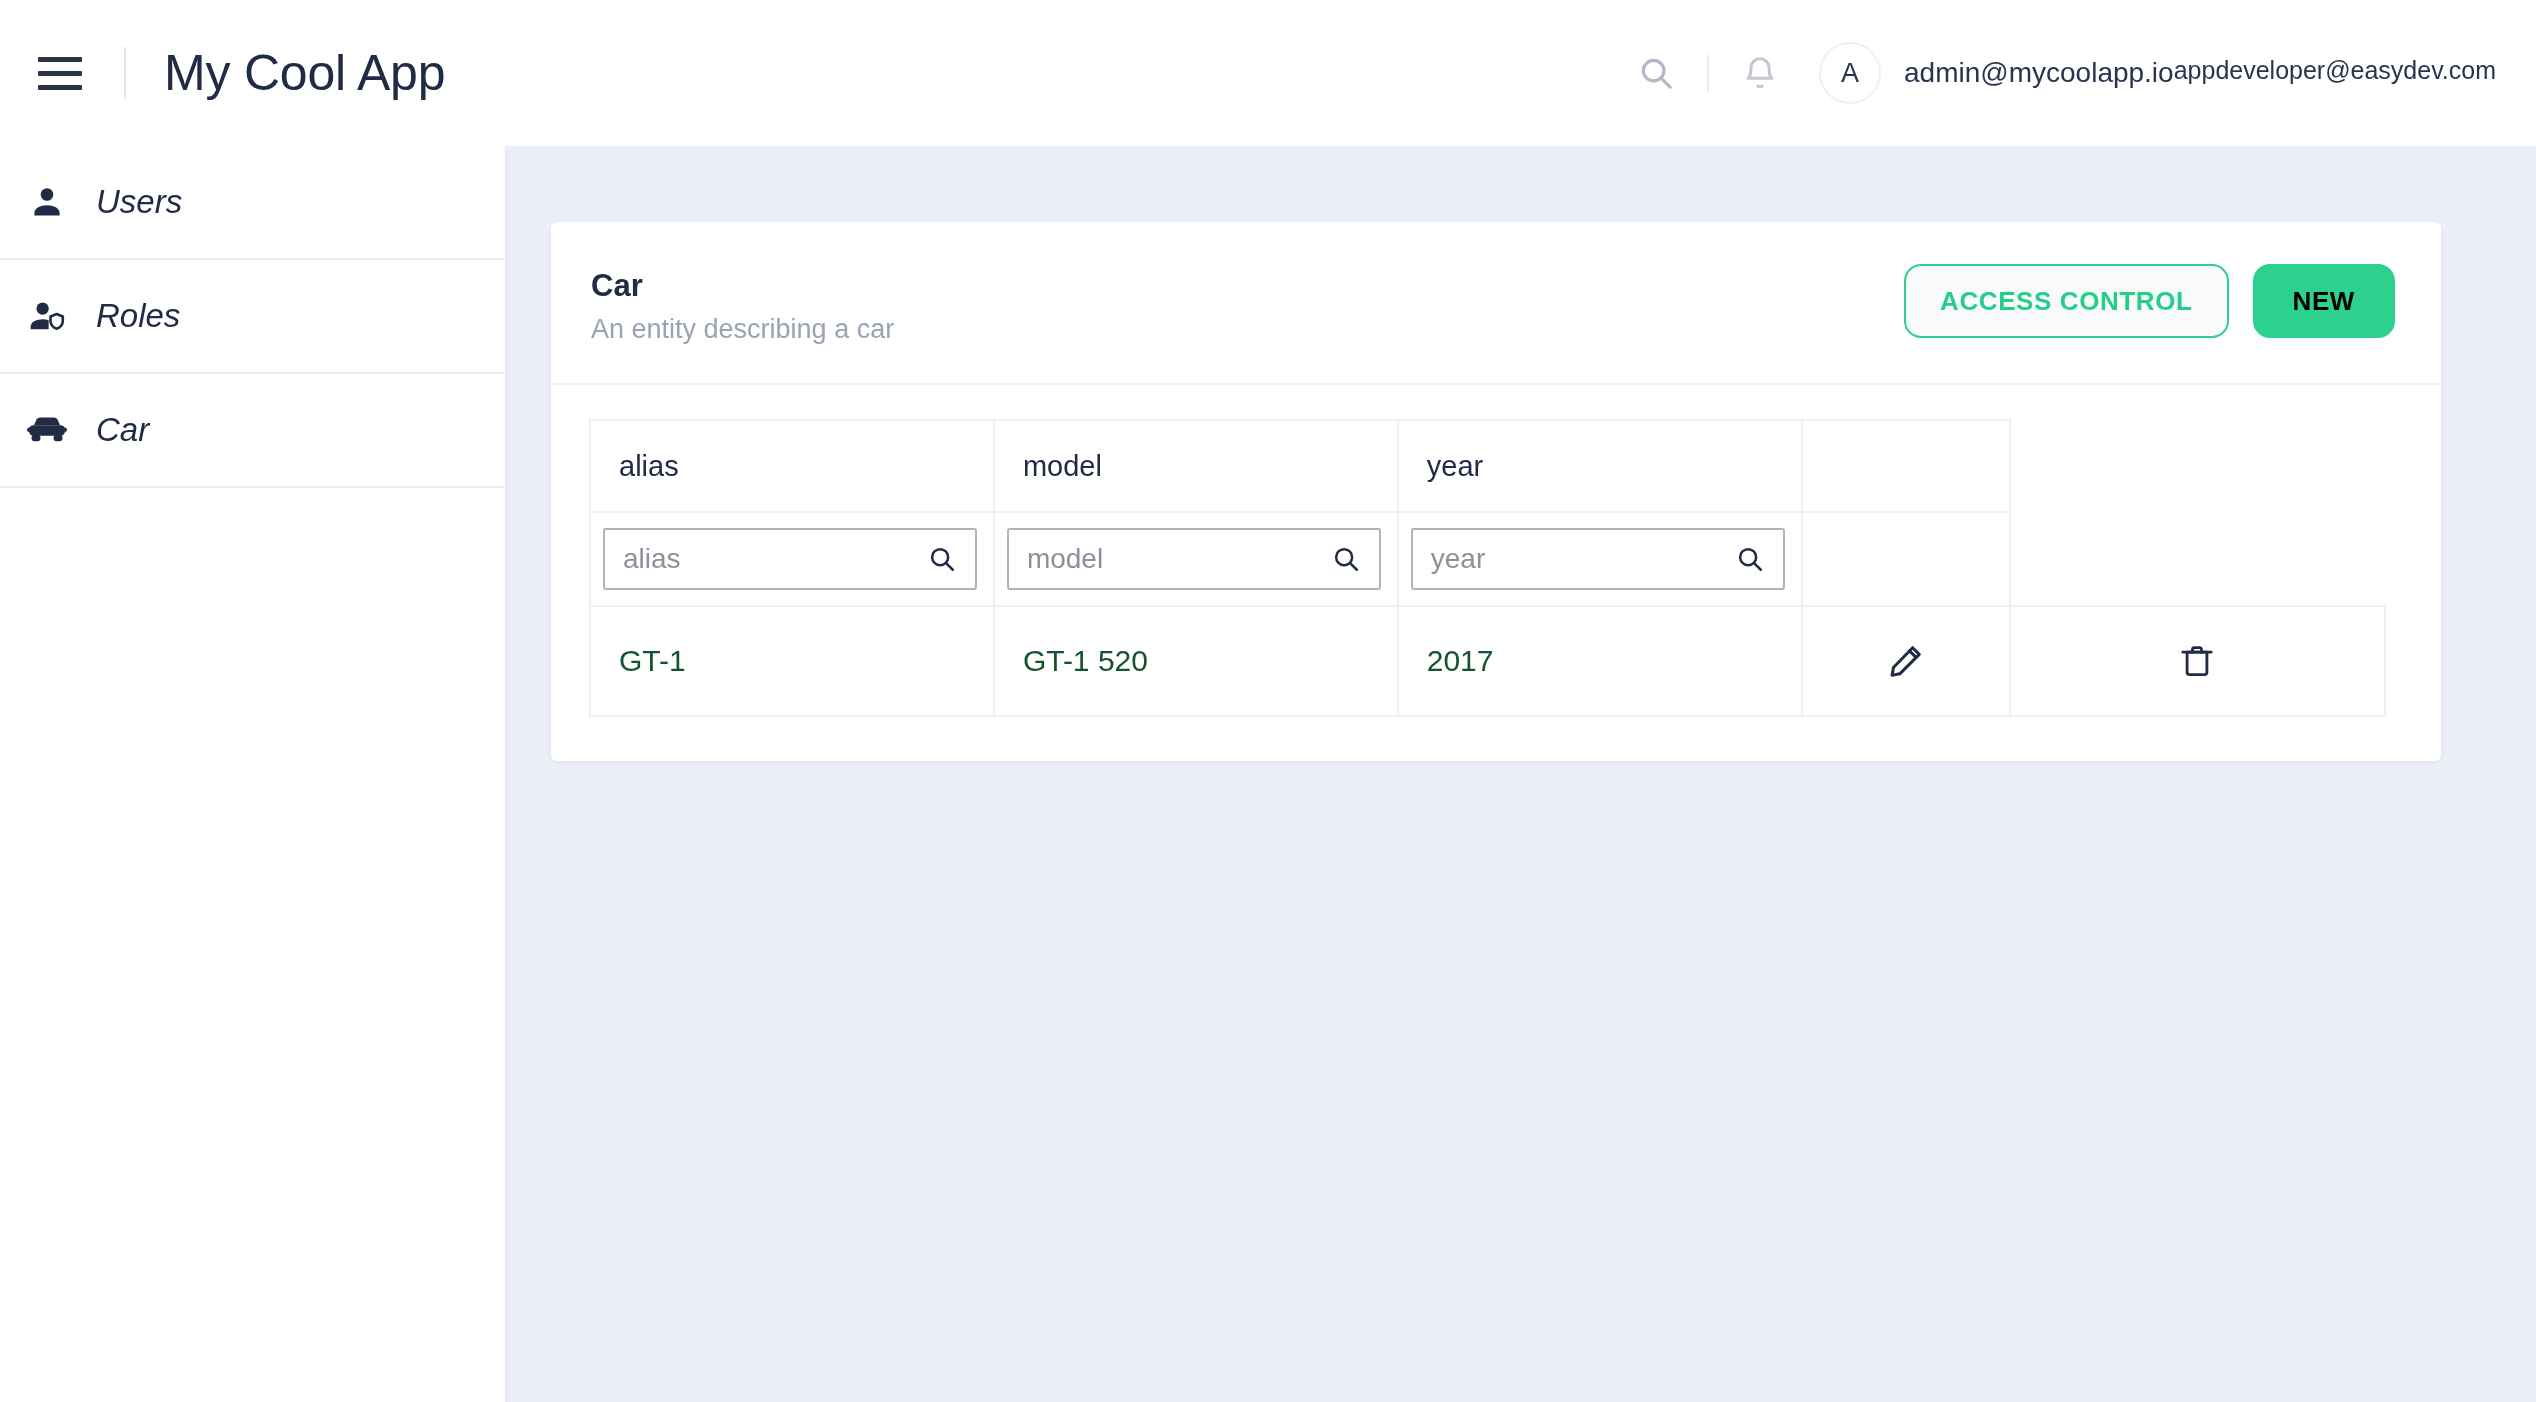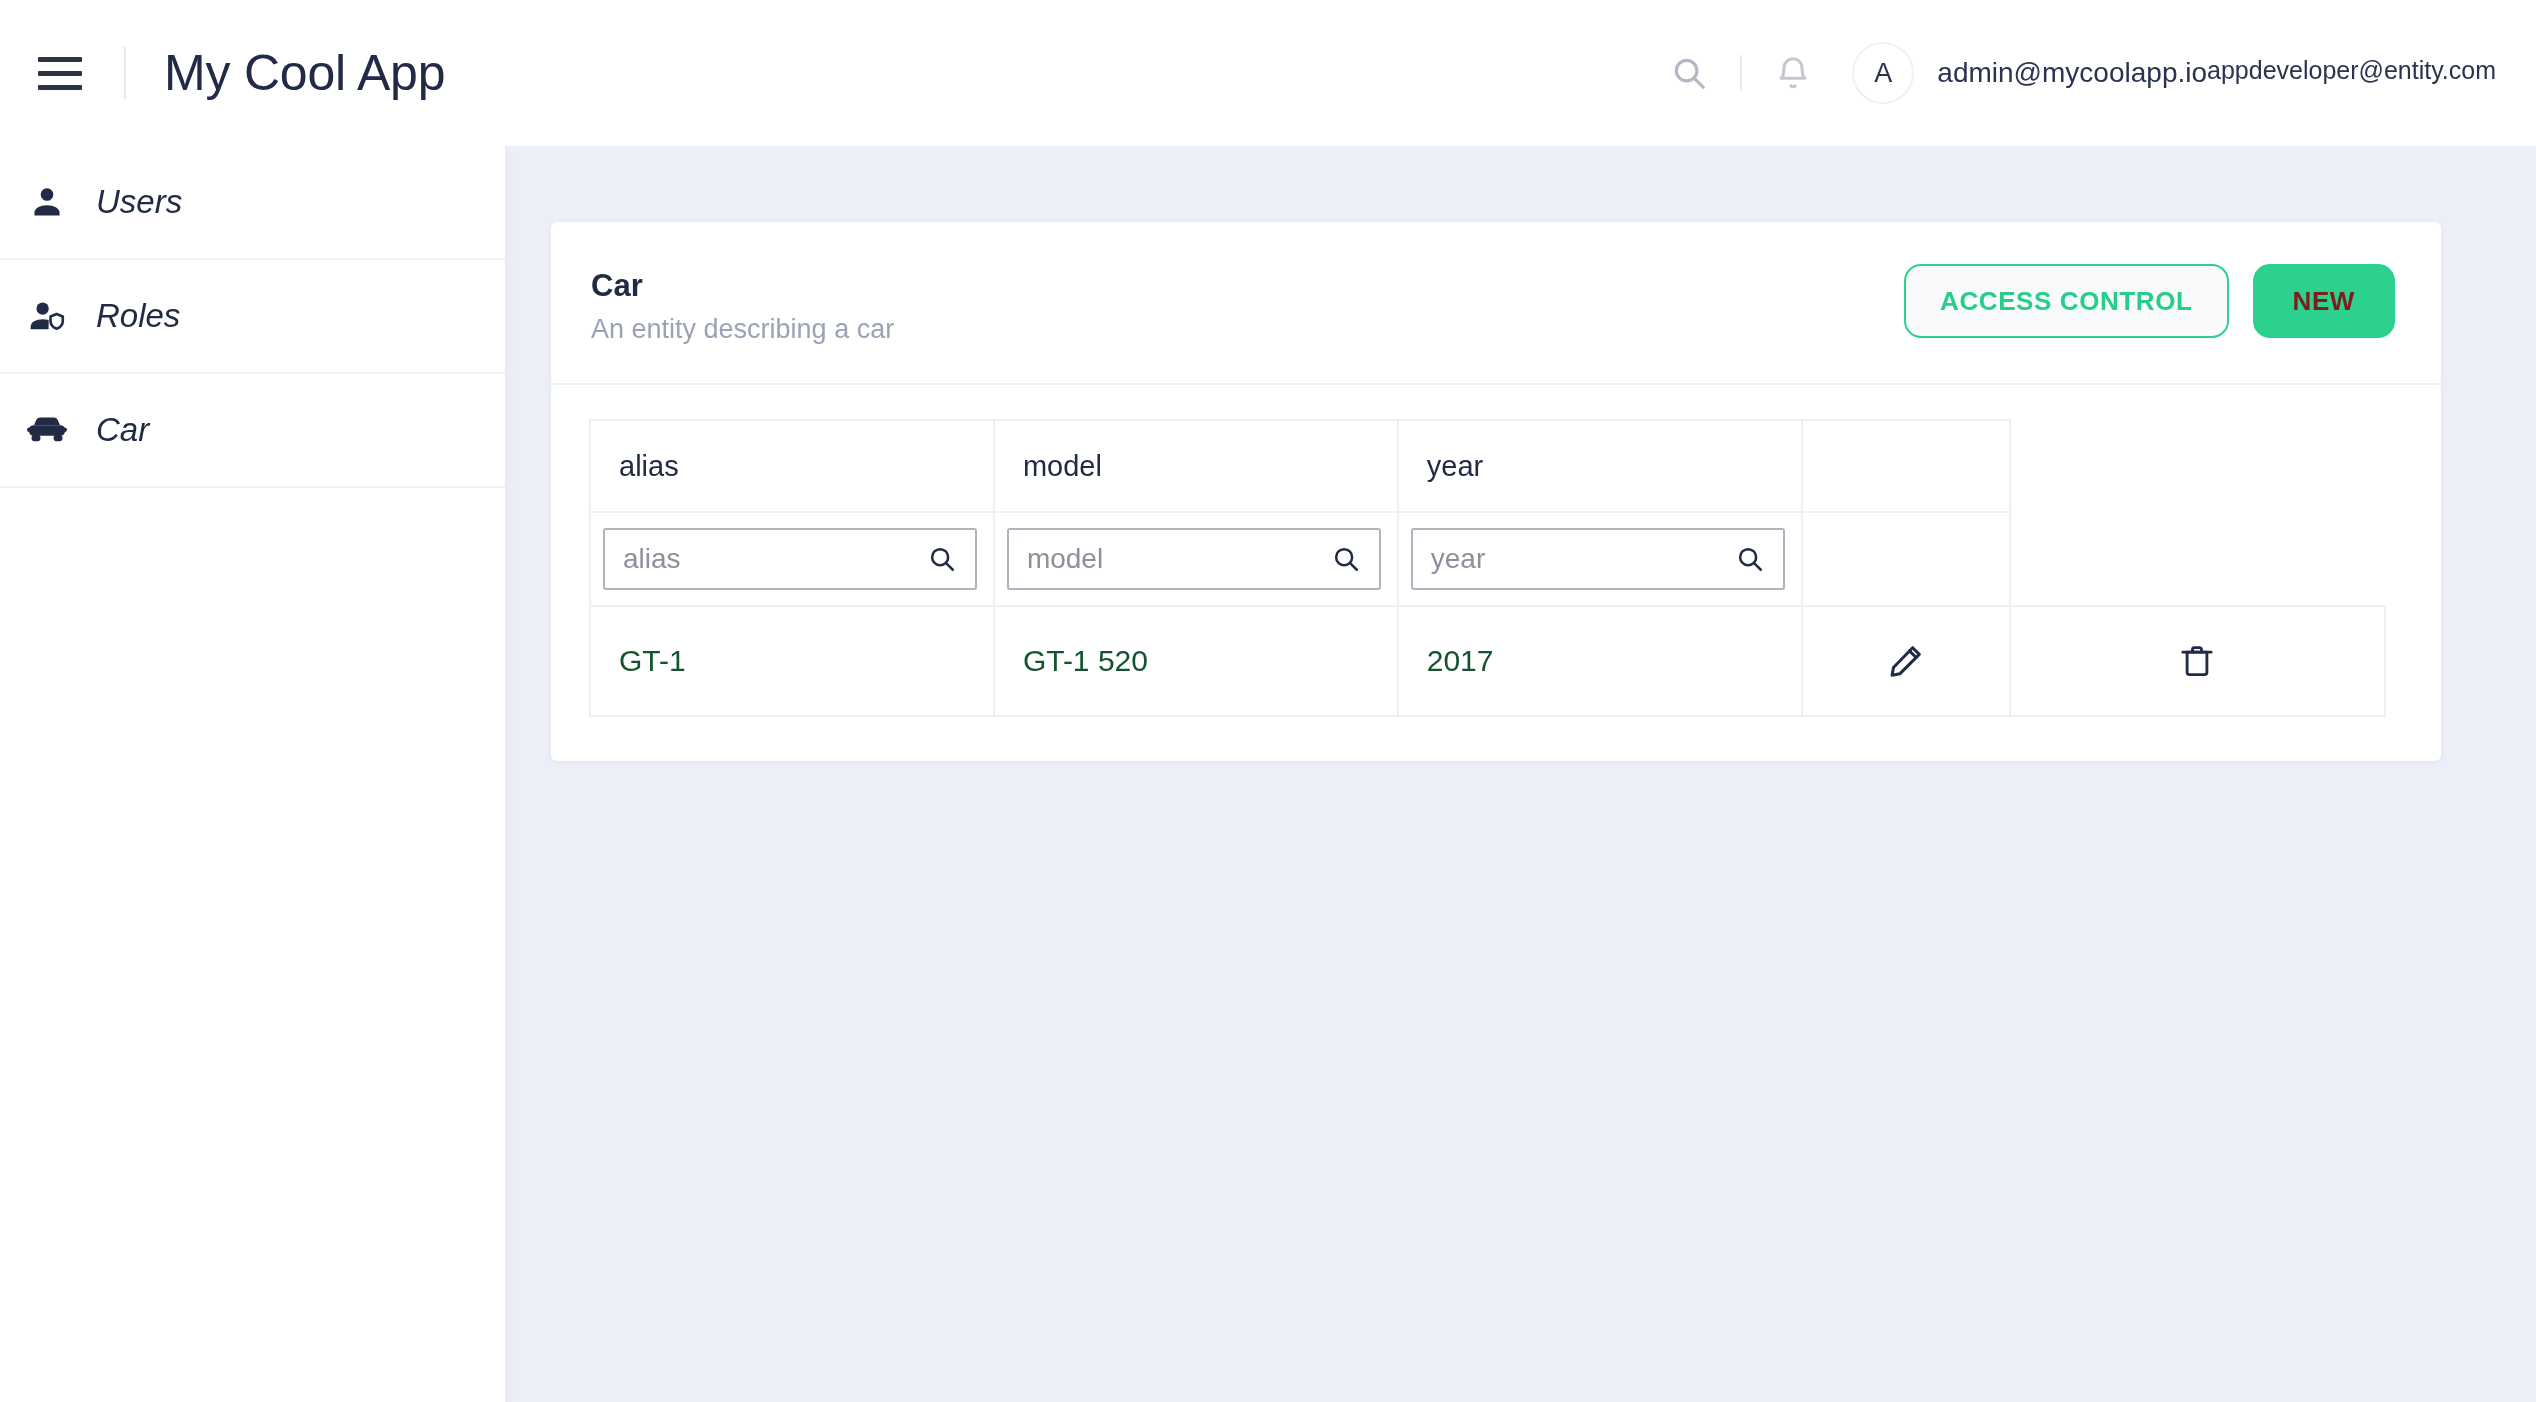--- a/index.html
+++ b/index.html
@@ -179,21 +179,21 @@
   .btn-outline {
     padding: 0 34px;
     background: #f9fafc;
     border: 2px solid #2fd08b;
     color: #25cf89;
   }
   .btn-solid {
     padding: 2px 38px;
     background: #2bd18c;
     border: 2px solid #2bd18c;
-    color: #7f1d1d;
+    color: #000000;
   }
 
   .card-body { padding: 34px 55px 44px 38px; }
 
   table.grid {
     border-collapse: collapse;
     width: 100%;
     table-layout: fixed;
   }
   table.grid td, table.grid th {
@@ -287,21 +287,21 @@
         <svg width="36" height="36" viewBox="0 0 24 24" fill="none" stroke="#c3c7d1" stroke-width="2" stroke-linecap="round" stroke-linejoin="round">
           <path d="M18 8.5a6 6 0 0 0-12 0c0 6-2 7-2 7h16s-2-1-2-7"></path>
           <path d="M10.5 20.5a2 2 0 0 0 3 0"></path>
         </svg>
       </div>
       <div class="avatar">
         <span>A</span>
       </div>
       <div class="user-block">
         <div class="user-email">admin@mycoolapp.io</div>
-        <div class="user-sub">appdeveloper@entity.com</div>
+        <div class="user-sub">appdeveloper@easydev.com</div>
       </div>
     </div>
   </div>
 
   <div class="body-wrap">
 
     <div class="sidebar">
 
       <div class="nav-item">
         <span class="nav-icon">

